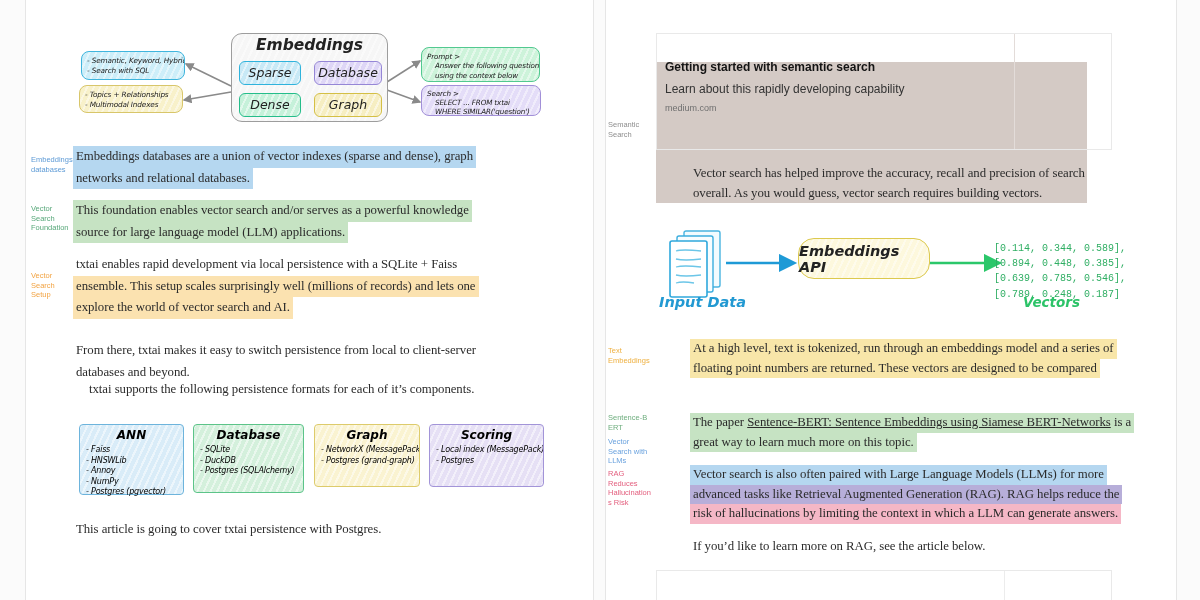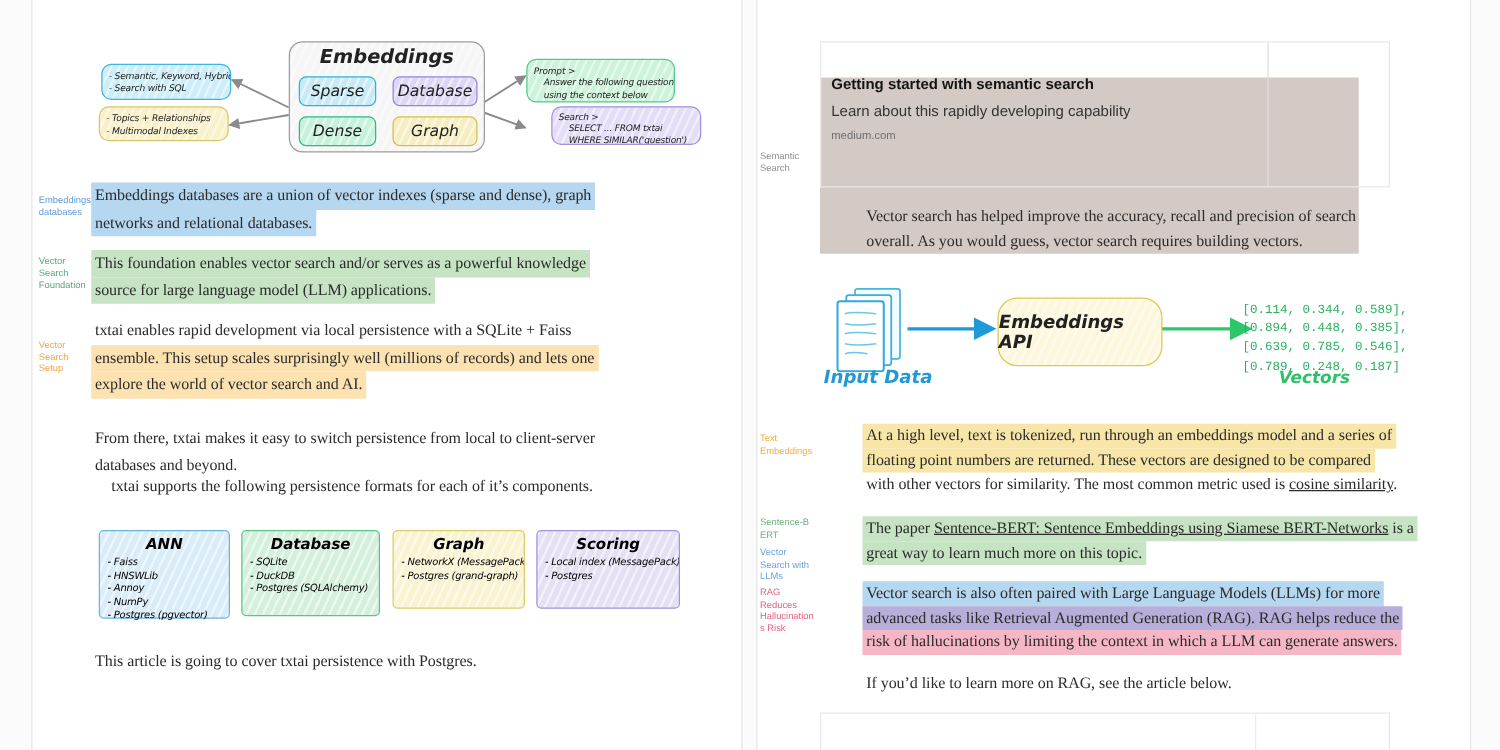--- a/index.html
+++ b/index.html
@@ -34,21 +34,21 @@
   .cell{position:absolute;border-radius:6px;box-sizing:border-box;text-align:center;font-size:12.5px;line-height:21px;
         background-image:repeating-linear-gradient(115deg,rgba(255,255,255,.5) 0 2px,rgba(0,0,0,0) 2px 6px);}
   .cell-sparse{left:7px;top:27px;width:62px;height:24px;background-color:#c8e9f6;border:1.3px solid #2fb3dc;}
   .cell-database{left:82px;top:27px;width:68px;height:24px;background-color:#ded6f6;border:1.3px solid #9586d6;}
   .cell-dense{left:7px;top:59px;width:62px;height:24px;background-color:#c6f1da;border:1.3px solid #25bd8a;}
   .cell-graph{left:82px;top:59px;width:68px;height:24px;background-color:#f6eec2;border:1.3px solid #d4bf45;}
   .sidebox{font-size:7.3px;line-height:10px;padding:4px 5px;overflow:hidden;white-space:nowrap;letter-spacing:-0.15px;}
   #lb1{left:55px;top:51px;width:104px;height:29px;background-color:#cdeef9;border:1.2px solid #3fb5dd;}
   #lb2{left:53px;top:85px;width:104px;height:28px;background-color:#f8f1ca;border:1.2px solid #d8c66a;}
   #rb1{left:395px;top:47px;width:119px;height:35px;background-color:#cdf3da;border:1.2px solid #52c990;font-size:7.2px;line-height:9.3px;}
-  #rb2{left:395px;top:85px;width:120px;height:31px;background-color:#e4ddf8;border:1.2px solid #a290d8;font-size:7.2px;line-height:8.9px;margin-left:20px;}
+  #rb2{left:395px;top:85px;width:120px;height:31px;background-color:#e4ddf8;border:1.2px solid #a290d8;font-size:7.2px;line-height:8.9px;}
   .rbox div:not(:first-child){padding-left:8px;}
 
   
   .comp{position:absolute;border-radius:4px;box-sizing:border-box;font-family:"DejaVu Sans",sans-serif;font-style:italic;
         background-image:repeating-linear-gradient(115deg,rgba(255,255,255,.5) 0 2px,rgba(0,0,0,0) 2px 6px);}
   .comp-title{text-align:center;font-size:12px;font-weight:600;margin-top:3px;}
   .comp-items{font-size:8px;line-height:10.6px;padding:3px 0 0 6px;letter-spacing:-0.2px;white-space:nowrap;overflow:hidden;}
   #compANN{left:53px;top:424px;width:105px;height:71px;background-color:#d9ecf8;border:1.3px solid #6db4dc;}
   #compDB{left:167px;top:424px;width:111px;height:69px;background-color:#d4f0dc;border:1.3px solid #5cc489;}
   #compGraph{left:288px;top:424px;width:106px;height:63px;background-color:#faf3d1;border:1.3px solid #ddcb6b;}
@@ -59,21 +59,21 @@
   .linkcard{position:absolute;border:1px solid #e9e9e9;box-sizing:border-box;background:transparent;cursor:pointer;}
   #cardTop{left:50px;top:33px;width:456px;height:117px;}
   #cardTop .divider{position:absolute;left:357px;top:0;bottom:0;border-left:1px solid #e3dcd9;}
   #cardBottom{left:50px;top:570px;width:456px;height:30px;border-bottom:none;}
   #cardBottom .divider{position:absolute;left:347px;top:0;bottom:0;border-left:1px solid #ececec;}
   .card-title{position:absolute;left:8px;top:26px;font-size:12px;font-weight:700;color:#141414;}
   .card-sub{position:absolute;left:8px;top:48px;font-size:12px;color:#333;}
   .card-domain{position:absolute;left:8px;top:69px;font-size:9px;color:#6f6f6f;}
 
   #inputLabel{position:absolute;left:53px;top:294px;font-family:"DejaVu Sans",sans-serif;font-style:italic;font-weight:600;font-size:14.5px;color:#2299d2;}
-  #apiBox{left:192px;top:238px;width:132px;height:55px;border-radius:16px;background-color:#fdf8dd;border:1.6px solid #dcc94e;
+  #apiBox{left:192px;top:238px;width:132px;height:41px;border-radius:16px;background-color:#fdf8dd;border:1.6px solid #dcc94e;
           display:flex;align-items:center;justify-content:center;font-size:14.5px;font-weight:600;}
   #vectors{position:absolute;left:388px;top:241px;font-family:Liberation Mono, monospace;font-size:10px;line-height:15.2px;color:#2fae63;white-space:pre;}
   #vectorsLabel{position:absolute;left:417px;top:294px;font-family:"DejaVu Sans",sans-serif;font-style:italic;font-weight:600;font-size:13.5px;color:#2cc368;}
 </style>
 </head>
 <body>
 
 <div class="canvas">
 
   <section class="page" id="pageL">
@@ -243,21 +243,20 @@
     <div class="sketch" id="apiBox">
       <span>Embeddings API</span>
     </div>
 
     <div id="vectors"><div>[0.114, 0.344, 0.589],</div><div>[0.894, 0.448, 0.385],</div><div>[0.639, 0.785, 0.546],</div><div>[0.789, 0.248, 0.187]</div></div>
     <div id="vectorsLabel">Vectors</div>
 
     <div class="para" style="left:50px;top:339px;">
         <div class="tl hl-yellow"><span>At a high level, text is tokenized, run through an embeddings model and a series of</span></div>
         <div class="tl hl-yellow"><span>floating point numbers are returned. These vectors are designed to be compared</span></div>
-        <div class="tl"><span>with other vectors for similarity. The most common metric used is </span><span class="lnk">cosine similarity</span><span>.</span></div>
       </div>
     <div class="para" style="left:50px;top:413px;">
         <div class="tl hl-green"><span>The paper </span><span class="lnk">Sentence-BERT: Sentence Embeddings using Siamese BERT-Networks</span><span> is a</span></div>
         <div class="tl hl-green"><span>great way to learn much more on this topic.</span></div>
       </div>
     <div class="para" style="left:50px;top:465px;">
         <div class="tl hl-blue"><span>Vector search is also often paired with Large Language Models (LLMs) for more</span></div>
         <div class="tl hl-blend"><span>advanced tasks like Retrieval Augmented Generation (RAG). RAG helps reduce the</span></div>
         <div class="tl hl-pink"><span>risk of hallucinations by limiting the context in which a LLM can generate answers.</span></div>
       </div>

